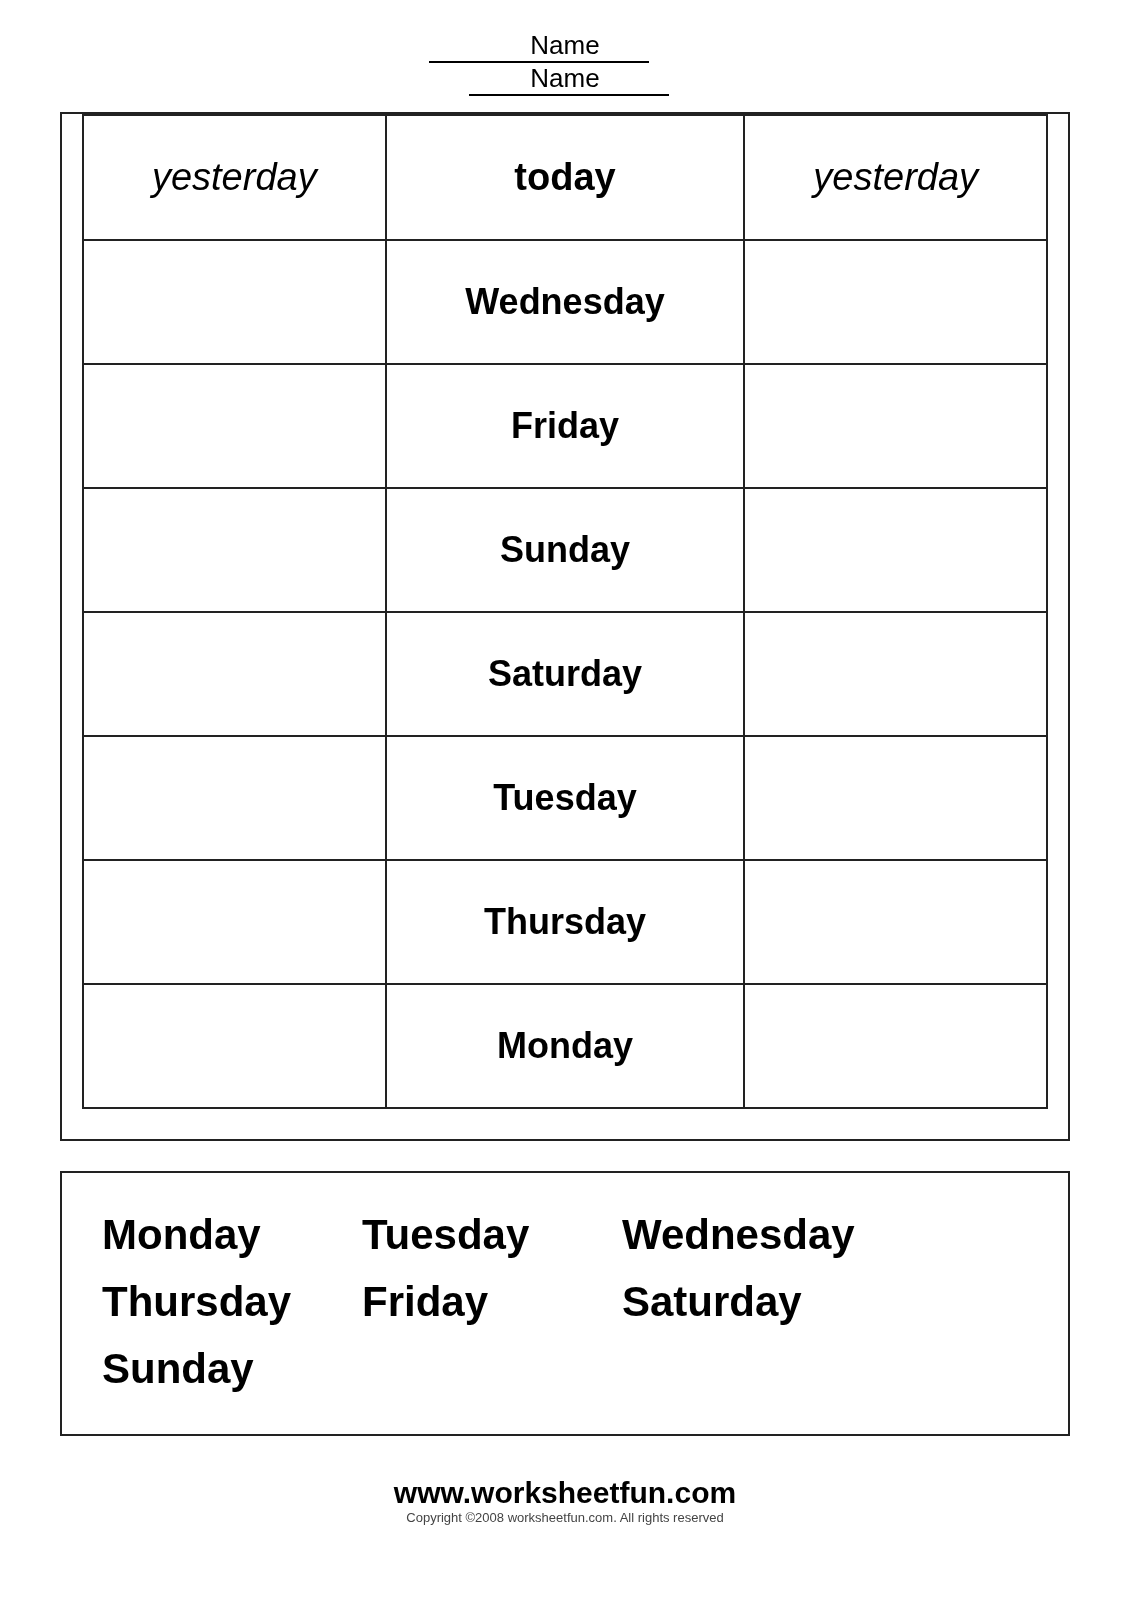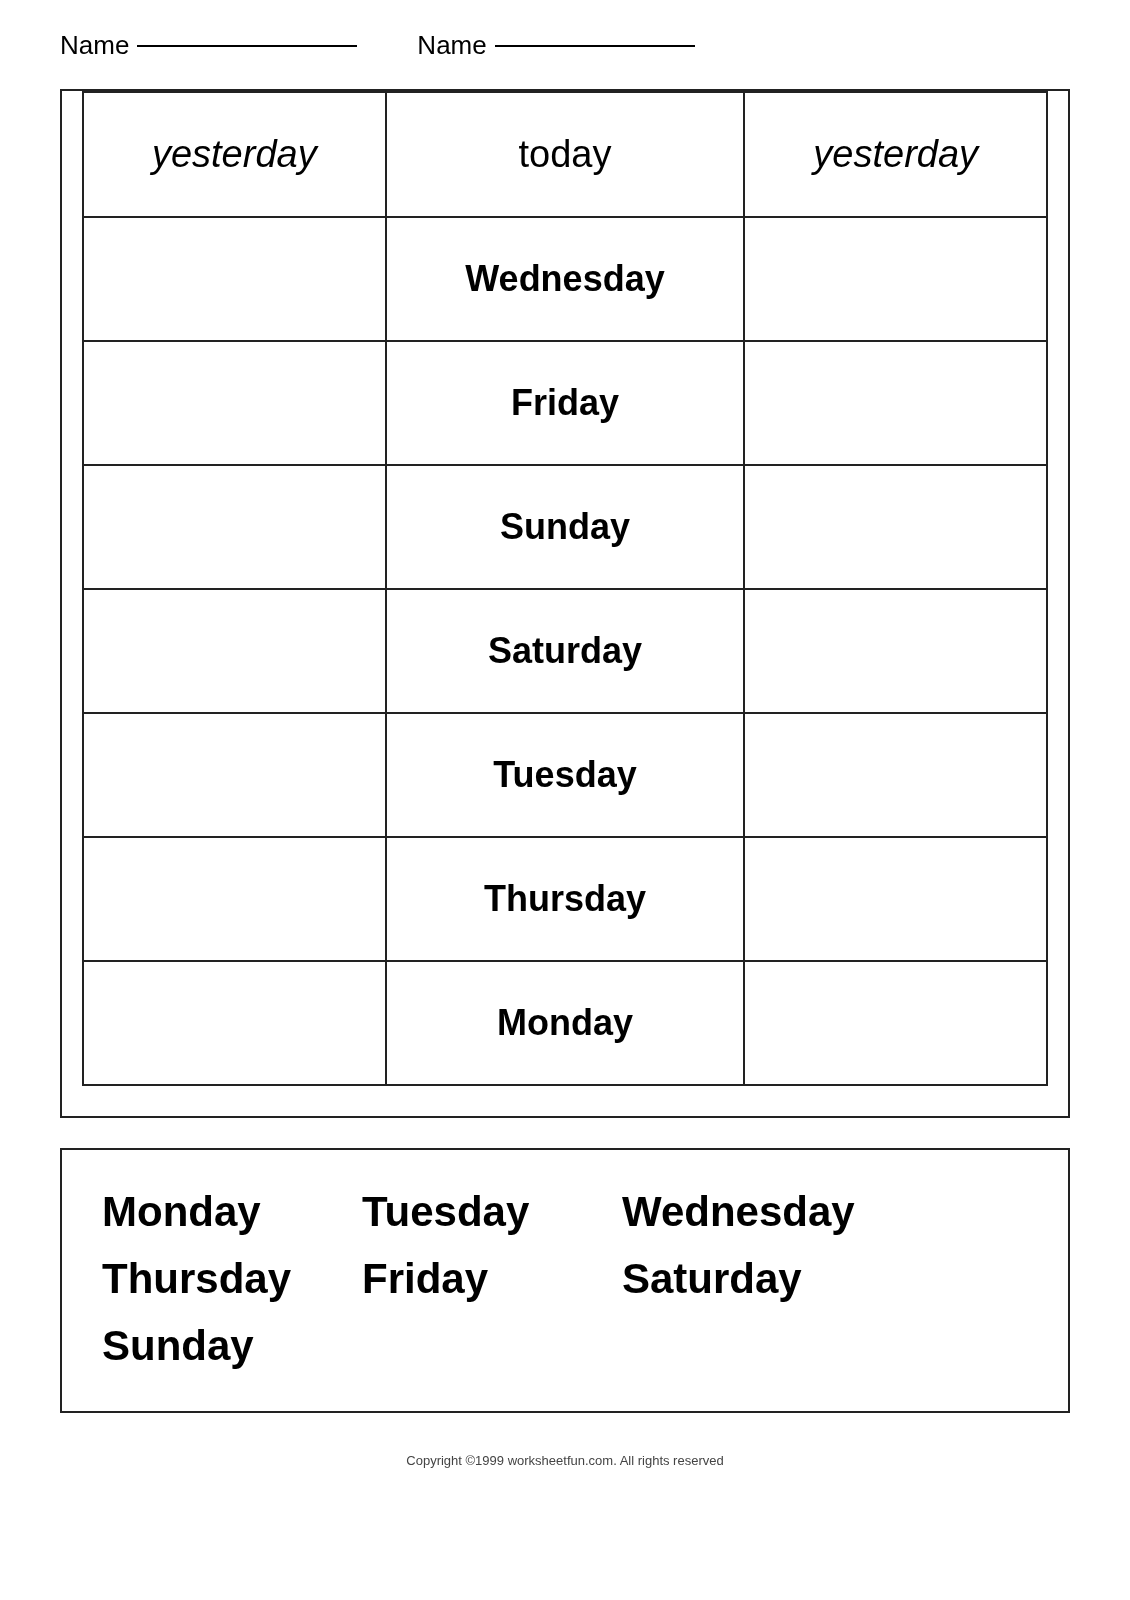--- a/index.html
+++ b/index.html
@@ -15,24 +15,24 @@
       min-height: 1600px;
       display: flex;
       flex-direction: column;
       align-items: center;
       padding: 30px 60px 20px 60px;
     }
 
     .header-line {
       width: 100%;
       display: flex;
-      flex-direction: row;
+      flex-direction: column;
       align-items: center;
       gap: 0;
-      margin-bottom: 28px;
+      margin-bottom: 16px;
     }
 
     .header-label {
       font-size: 26px;
       font-weight: normal;
       color: #000;
       white-space: nowrap;
     }
 
     .header-underline {
@@ -76,21 +76,21 @@
     .days-table tr:first-child td {
       font-weight: normal;
       font-size: 38px;
     }
 
     .days-table tr:not(:first-child) td:nth-child(2) {
       font-weight: bold;
     }
 
     .days-table tr:first-child td:nth-child(2) {
-      font-weight: normal;
+      font-weight: bold;
       margin-top: 16px;
     }
 
     .days-table tr:first-child td:nth-child(1) {
       font-style: italic;
     }
 
     .days-table tr:first-child td:nth-child(3) {
       font-style: italic;
     }
@@ -212,14 +212,15 @@
       <span class="word-bank-word">Friday</span>
       <span class="word-bank-word">Saturday</span>
     </div>
     <div class="word-bank-row">
       <span class="word-bank-word">Sunday</span>
     </div>
   </div>
 </div>
 
 <div class="footer-url">
-  <span class="copyright">Copyright ©1999 worksheetfun.com. All rights reserved</span>
+  <span class="main-url">www.worksheetfun.com</span>
+  <span class="copyright">Copyright ©2008 worksheetfun.com. All rights reserved</span>
 </div>
 
 </body></html>

